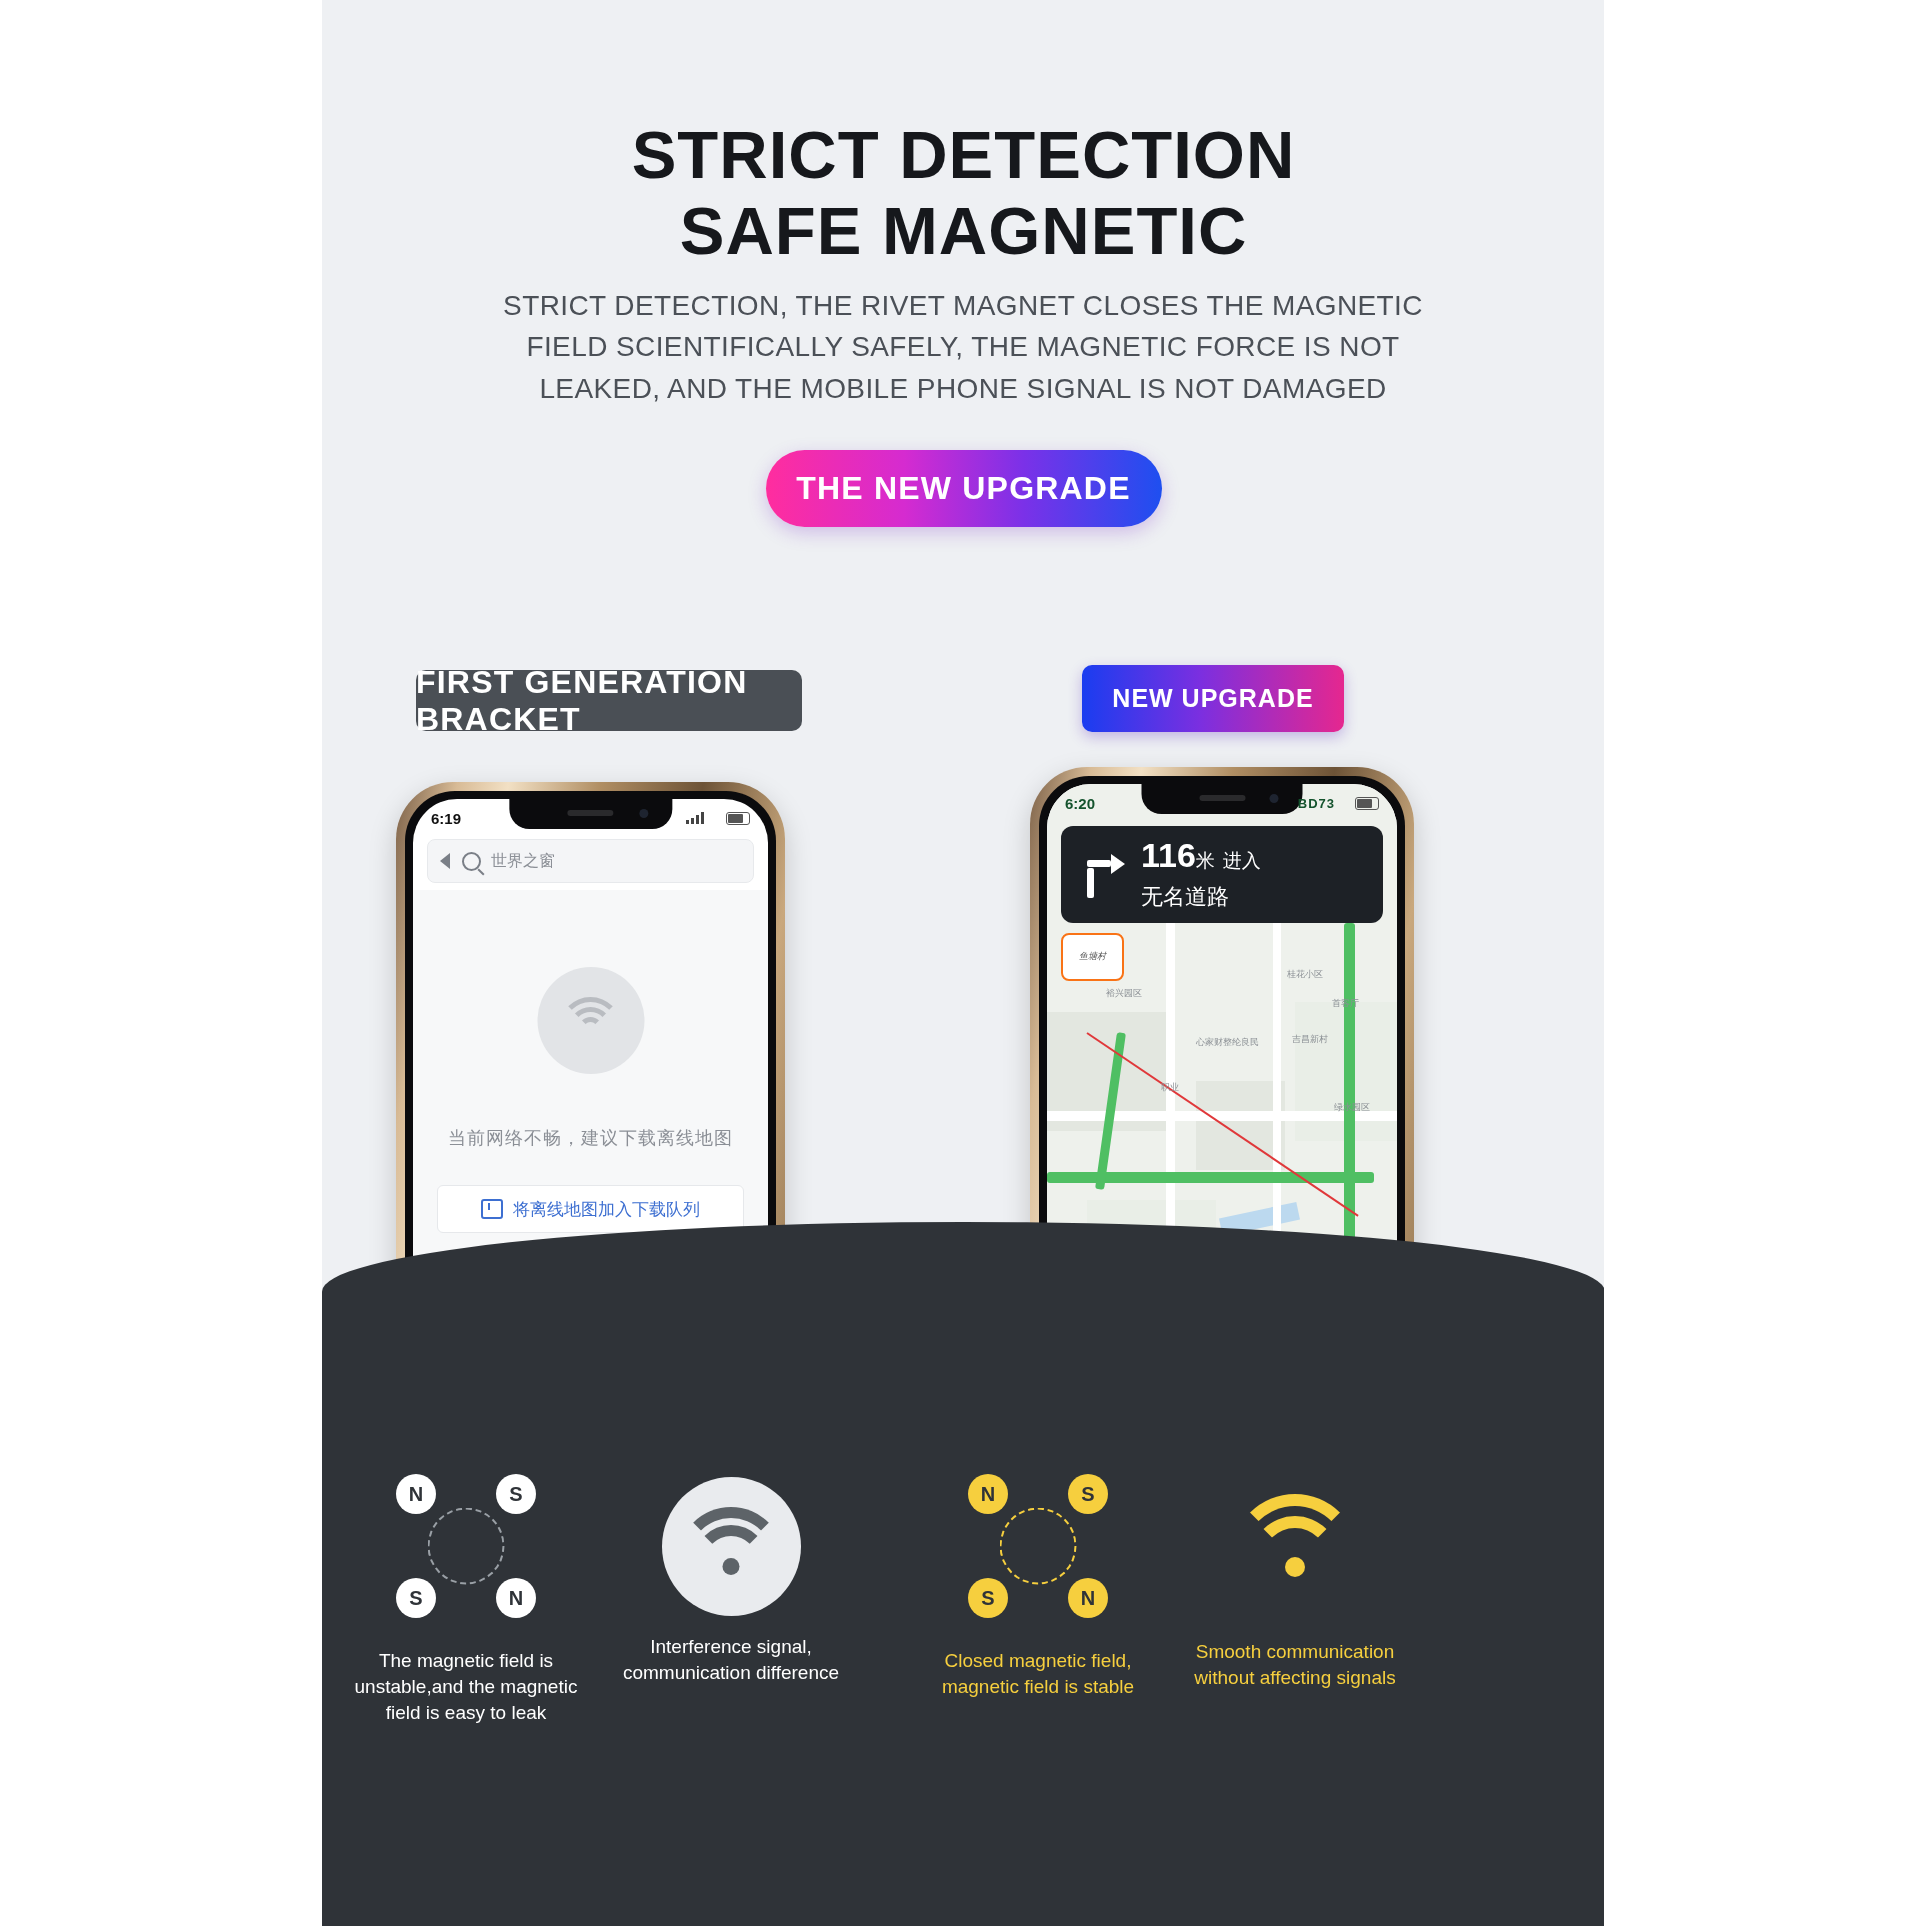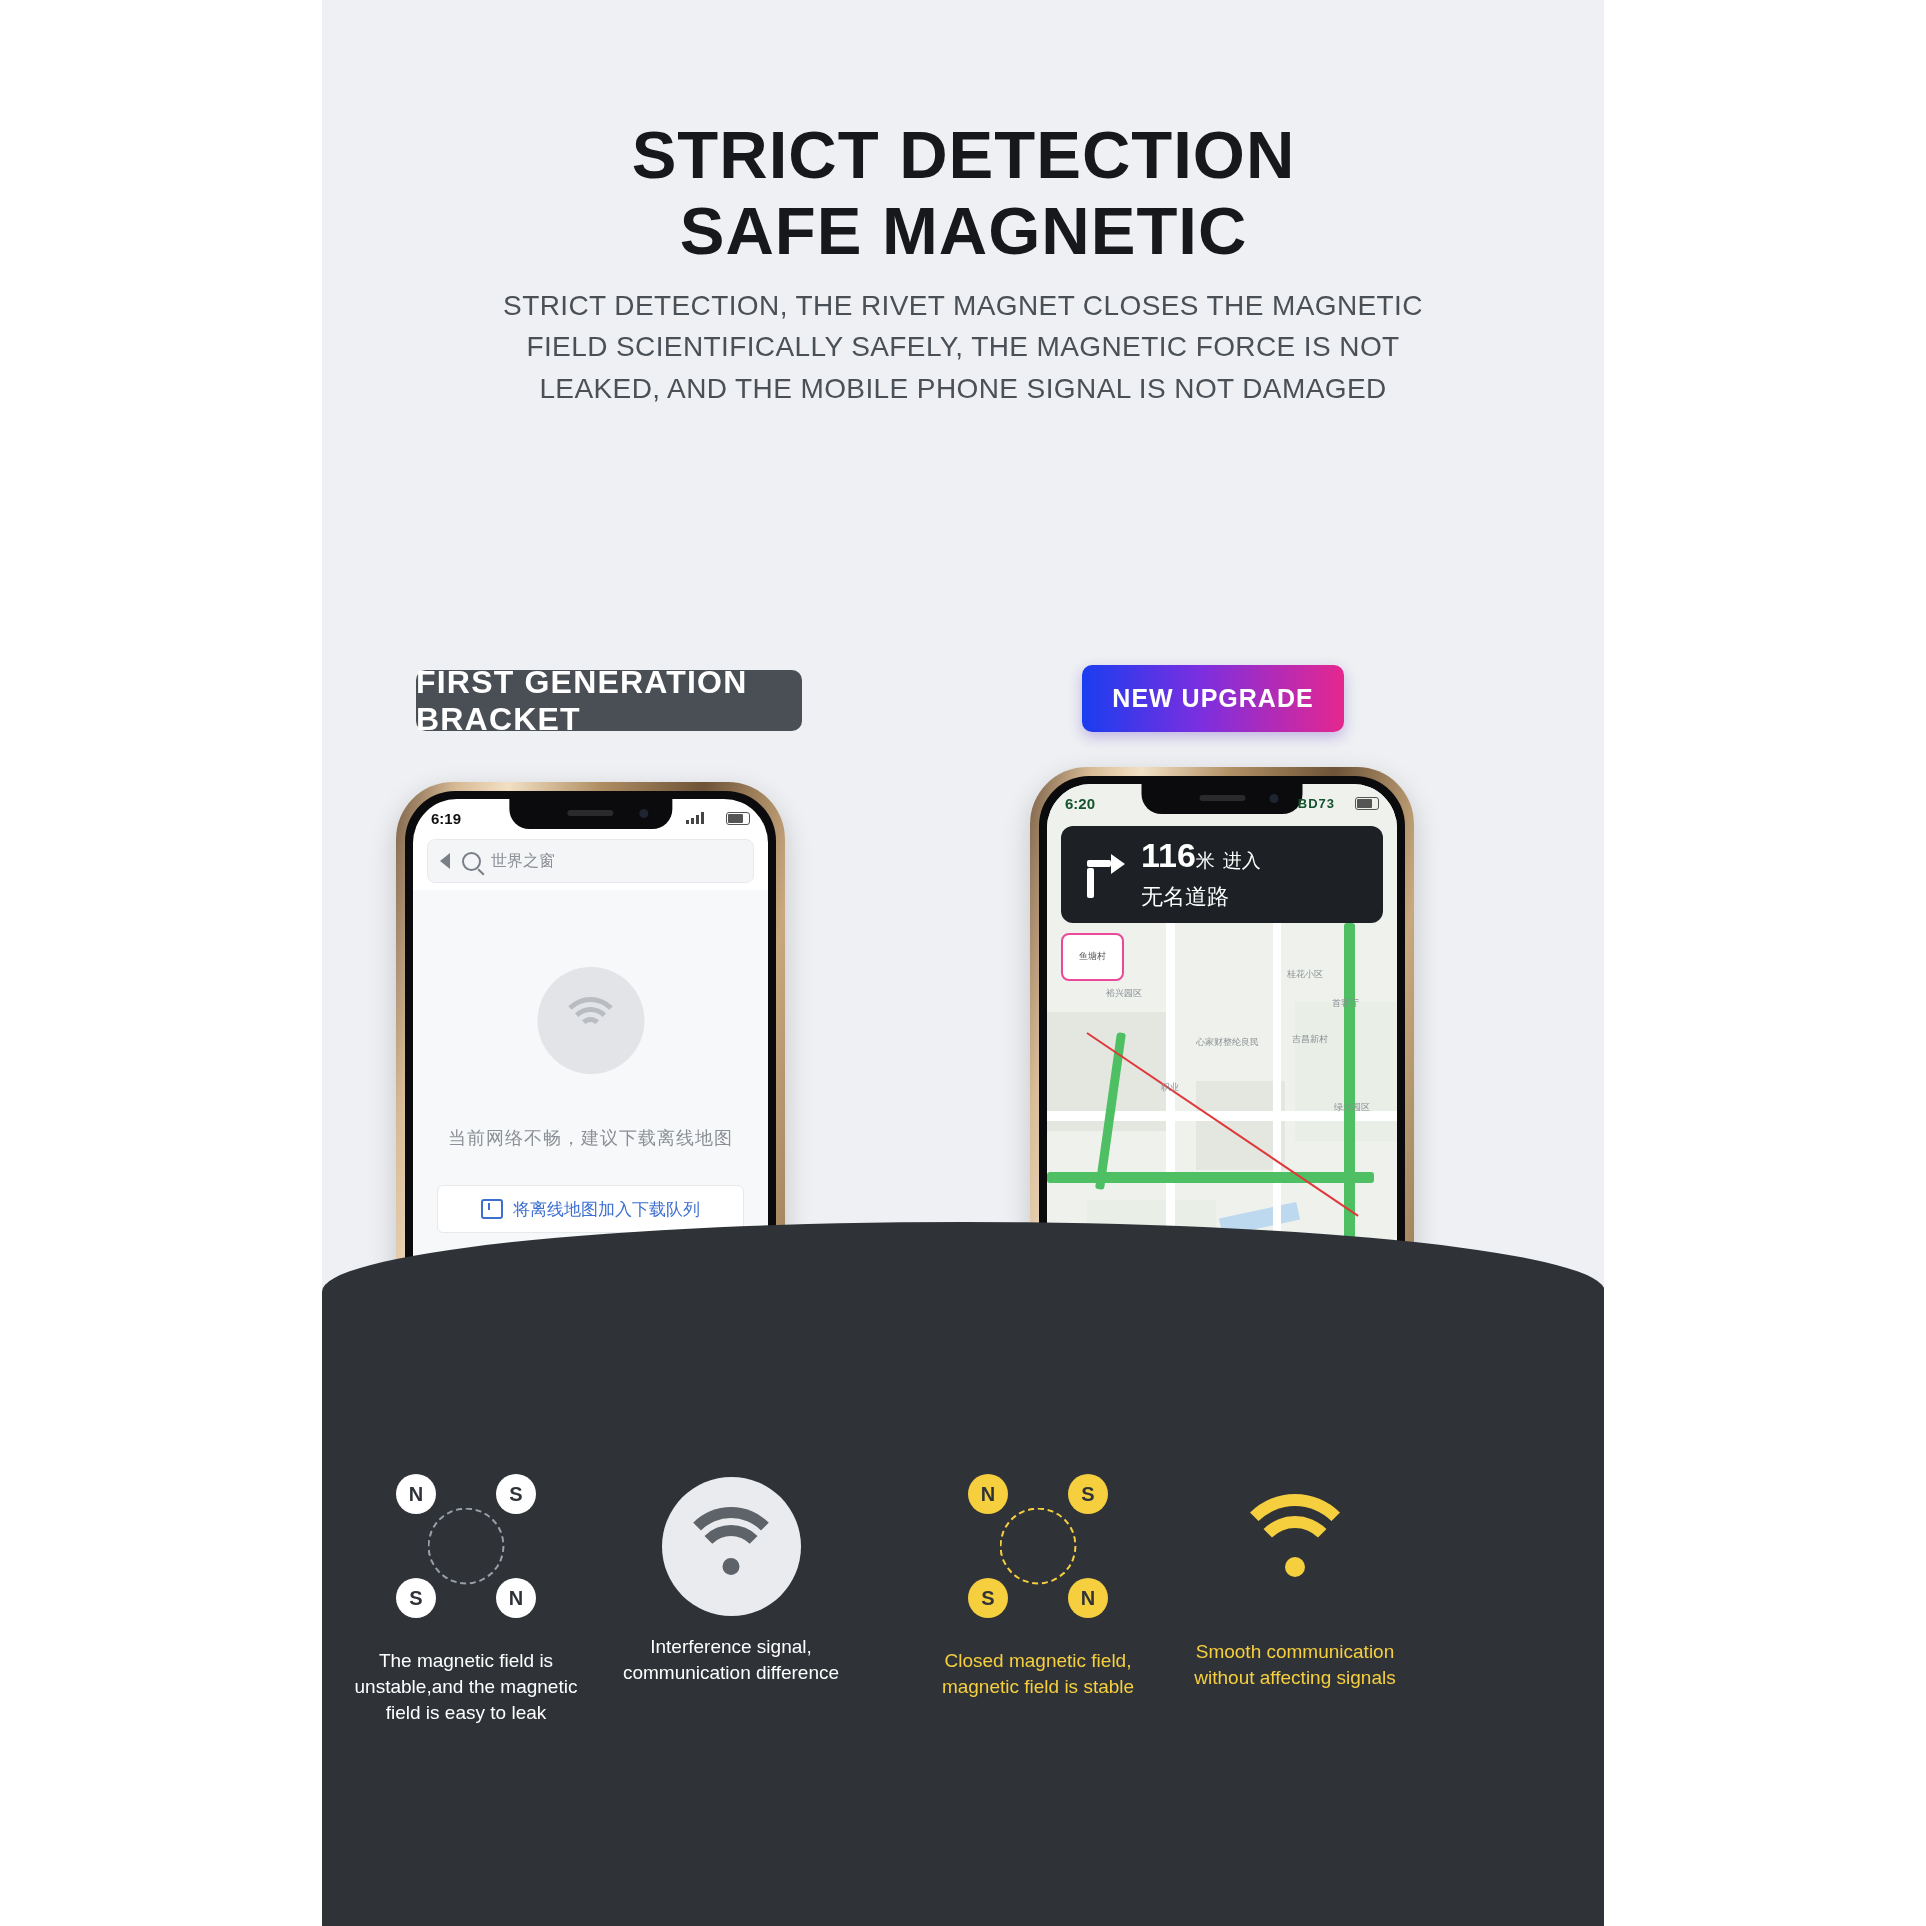--- a/index.html
+++ b/index.html
@@ -154,22 +154,22 @@
   .nav-into{font-size:19px;margin-left:8px;}
   .nav-road{font-size:22px;margin-top:8px;}
   .map{position:absolute;left:0;right:0;top:0;bottom:0;background:#eef1ec;}
   .blk{position:absolute;background:#e3e7e0;}
   .road{position:absolute;background:#ffffff;}
   .groad{position:absolute;background:#4fbf63;border-radius:3px;}
   .bluewater{position:absolute;background:#bcd9ef;}
   .redline{position:absolute;height:2px;background:#e0383a;transform-origin:left center;}
   .mapchip{
     position:absolute;left:14px;top:149px;width:59px;height:44px;border-radius:8px;
-    background:#fff;border:2px solid #ec4899;font-size:9px;color:#555;
-    display:flex;align-items:center;justify-content:center;text-align:center;line-height:1.1;
+    background:#fff;border:2px solid #f97316;font-size:9px;color:#555;
+    display:flex;align-items:center;justify-content:center;text-align:center;line-height:1.1;font-style:italic;
   }
   .maplbl{position:absolute;font-size:9px;color:#8a8f94;white-space:nowrap;}
   .navbtn{
     position:absolute;right:10px;bottom:18px;width:46px;height:46px;border-radius:50%;
     background:#2f7fe0;color:#fff;display:flex;align-items:center;justify-content:center;font-size:22px;
   }
   
   .dark{
     position:absolute;left:0;right:0;bottom:0;height:614px;
     background:#2f3338;
@@ -217,20 +217,21 @@
 
 <div class="page">
 
   <div class="headline">
     <div>STRICT DETECTION</div>
     <div>SAFE MAGNETIC</div>
   </div>
 
   <div class="subcopy">STRICT DETECTION, THE RIVET MAGNET CLOSES THE MAGNETIC FIELD SCIENTIFICALLY SAFELY, THE MAGNETIC FORCE IS NOT LEAKED, AND THE MOBILE PHONE SIGNAL IS NOT DAMAGED</div>
 
+  <div class="new-upgrade-pill">THE NEW UPGRADE</div>
 
   <div class="label-dark">FIRST GENERATION BRACKET</div>
   <div class="label-grad">NEW UPGRADE</div>
 
   <div class="phone" id="phone1">
     <div class="phone-inner">
       <div class="screen">
         <div class="notch">
           <span class="speaker"></span>
           <span class="cam"></span>

